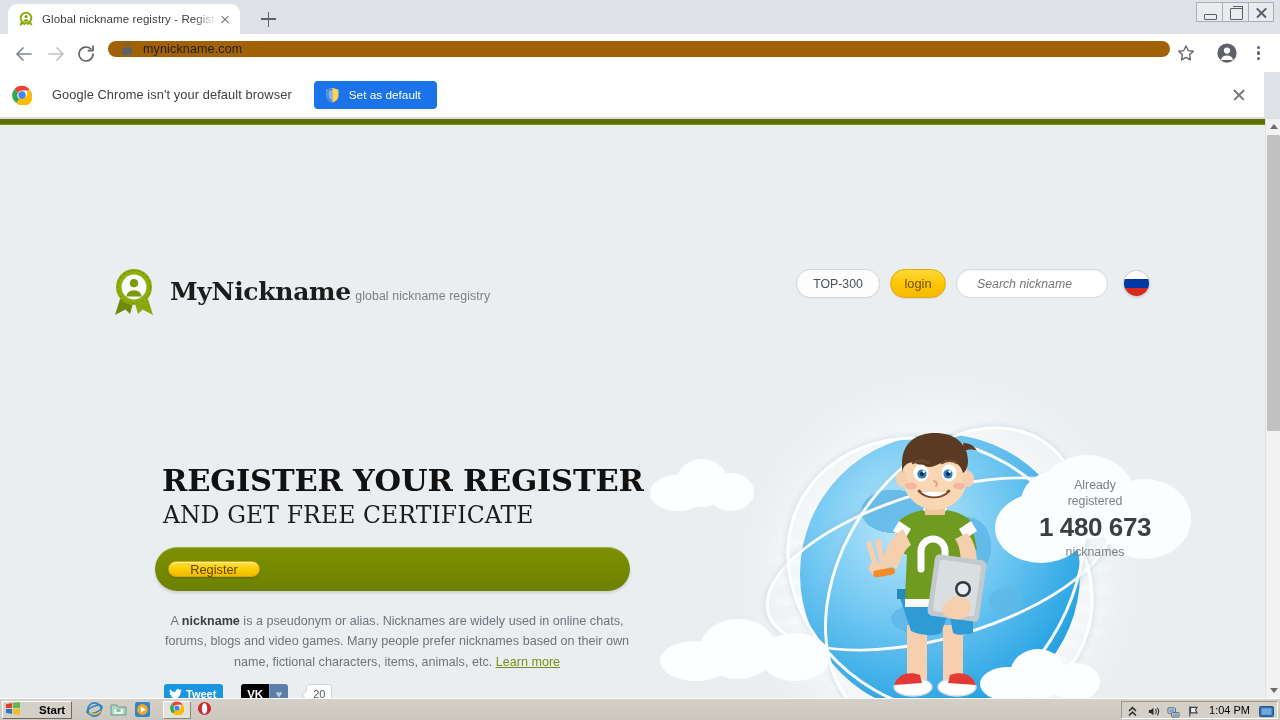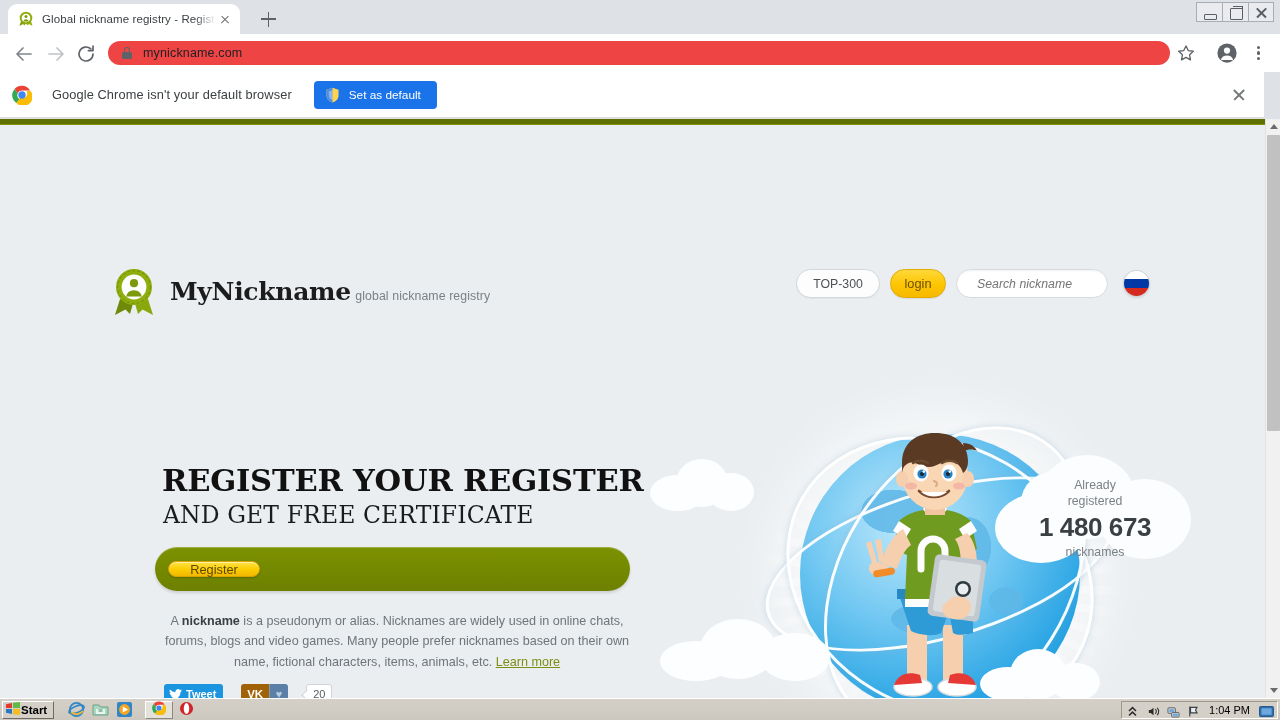--- a/index.html
+++ b/index.html
@@ -51,22 +51,22 @@
   .wc-max:after  { content:""; position:absolute; left:9.5px; top:3px; width:9px; height:8px; border:1.3px solid #5a5f66; border-left:none; border-bottom:none;}
   .wc-close:before, .wc-close:after {
     content:""; position:absolute; left:6px; top:9.3px; width:13px; height:1.6px; background:#5a5f66;
   }
   .wc-close:before{transform:rotate(45deg);} .wc-close:after{transform:rotate(-45deg);}
 
   .toolbar { position:absolute; left:0; top:34px; width:1280px; height:38px; background:#fff; }
   .nav-ico { position:absolute; top:8px; width:24px; height:24px; color:#80868b; }
   .nav-back { left:12px; } .nav-fwd { left:44px; } .nav-reload { left:74px; }
   .omnibox {
-    position:absolute; left:108px; top:7px; width:1062px; height:24px;
-    background:#ef4444; border-radius:12px; display:flex; align-items:center; padding-left:14px;
+    position:absolute; left:108px; top:7px; width:1062px; height:16px;
+    background:#a16207; border-radius:12px; display:flex; align-items:center; padding-left:14px;
   }
   .lock { width:10px; height:12px; position:relative; flex:0 0 10px; }
   .lock-body { position:absolute; left:0; bottom:0; width:10px; height:7px; background:#5f6368; border-radius:1.5px; }
   .lock-sh { position:absolute; left:2.2px; top:0; width:5.6px; height:6px; border:1.5px solid #5f6368; border-bottom:none; border-radius:3px 3px 0 0; }
   .url { font-size:12.5px; color:#202124; margin-left:11px; letter-spacing:.15px; }
   .star { position:absolute; left:1176px; top:9px; width:20px; height:20px; }
   .avatar-btn { position:absolute; left:1216px; top:8px; width:22px; height:22px; }
   .kebab { position:absolute; left:1250px; top:9px; width:18px; height:20px; }
   .kebab span { position:absolute; left:7px; width:3.4px; height:3.4px; border-radius:50%; background:#5f6368; }
   .kebab span:nth-child(1){top:3px;} .kebab span:nth-child(2){top:8.3px;} .kebab span:nth-child(3){top:13.6px;}
@@ -158,21 +158,21 @@
   .desc b { color:#3b4044; }
   .learn { color:#7d8e12; text-decoration:underline; }
 
   .social { position:absolute; left:164px; top:565px; display:flex; align-items:center; gap:18px; }
   .tw-btn {
     height:20px; background:#1b95e0; border-radius:3px; display:flex; align-items:center;
     padding:0 7px 0 5px; gap:4px; color:#fff; font-size:11px; font-weight:bold;
   }
   .tw-bird { width:13px; height:11px; flex:0 0 13px; }
   .vk-btn { height:20px; display:flex; border-radius:3px; overflow:hidden; }
-  .vk-a { background:#a16207; color:#fff; display:flex; align-items:center; padding:0 6px; font-size:11.5px; font-weight:bold; letter-spacing:-.3px;}
+  .vk-a { background:#000000; color:#fff; display:flex; align-items:center; padding:0 6px; font-size:11.5px; font-weight:bold; letter-spacing:-.3px;}
   .vk-b { background:#5b7fa6; border-left:1px solid #7d9bba; display:flex; align-items:center; padding:0 6px; }
   .vk-heart { color:#b7cde0; font-size:11px; }
   .count-bubble {
     height:20px; min-width:26px; border:1px solid #cfd4d9; background:#fff; border-radius:3px;
     display:flex; align-items:center; justify-content:center; font-size:11px; color:#555b60; position:relative;
   }
   .count-bubble:before {
     content:""; position:absolute; left:-4px; top:6px; width:7px; height:7px; background:#fff;
     border-left:1px solid #cfd4d9; border-bottom:1px solid #cfd4d9; transform:rotate(45deg);
   }
@@ -254,21 +254,21 @@
   .sb-dn .sb-arrow { border-top:5px solid #6b6b6b; top:5px; }
   .sb-thumb { position:absolute; left:1px; top:16px; width:13px; height:296px; background:#c1c1c1; border-radius:1px; }
 
   
   .taskbar {
     position:absolute; left:0; top:698px; width:1280px; height:22px;
     background:linear-gradient(180deg,#d4d0c8 0%,#cdc8bf 100%); border-top:1px solid #fff;
     display:flex; align-items:center;
   }
   .start-btn {
-    margin-left:2px; height:18px; display:flex; align-items:center; gap:1px; padding:0 6px 0 3px;
+    margin-left:2px; height:18px; display:flex; align-items:center; gap:19px; padding:0 6px 0 3px;
     background:#d4d0c8; border:1px solid #fff; border-right-color:#6d6a63; border-bottom-color:#6d6a63;
     font-size:11.5px; font-weight:bold; color:#000;justify-content:flex-end;
   }
   .qlaunch { display:flex; align-items:center; gap:7px; margin-left:14px; }
   .ql { width:17px; height:17px; position:relative; }
   .task-items { display:flex; align-items:center; gap:6px; margin-left:12px; }
   .task-btn {
     height:18px; display:flex; align-items:center; padding:0 6px; background:#e4e1db;
     border:1px solid #fff; border-right-color:#8d897f; border-bottom-color:#8d897f;
   }

